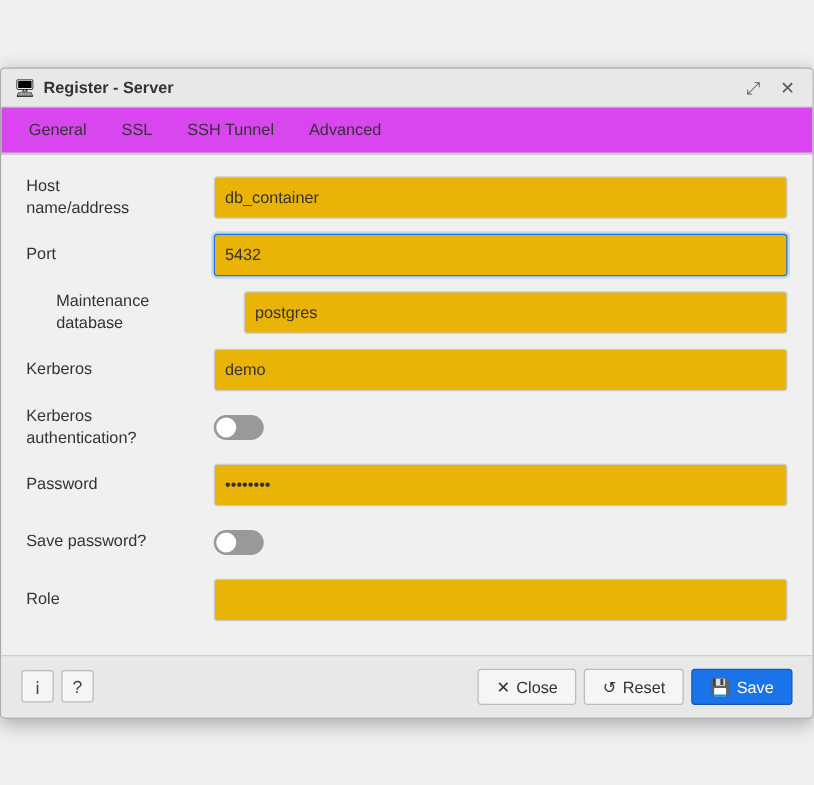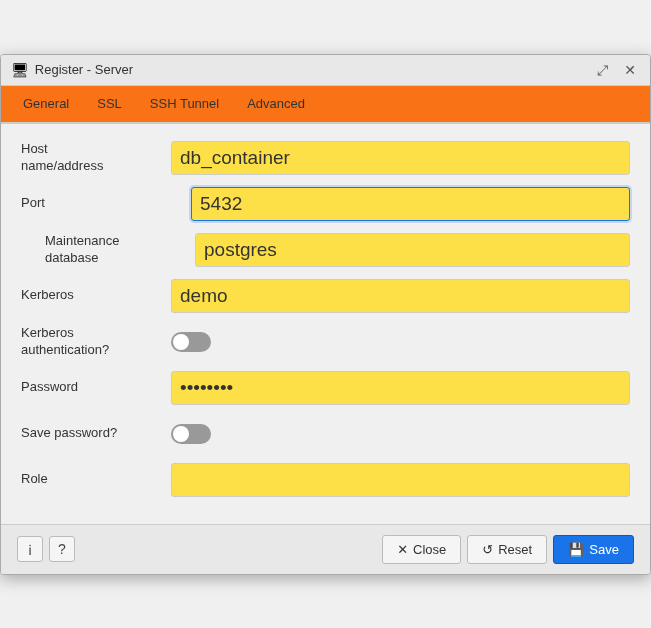--- a/index.html
+++ b/index.html
@@ -31,40 +31,40 @@
     .title-bar-left {
       display: flex;
       align-items: center;
       gap: 6px;
     }
     .title-icon {
       font-size: 14px;
     }
     .title-text {
       font-size: 13px;
-      font-weight: 400;
+      font-weight: 700;
       color: #333;
     }
     .title-bar-right {
       display: flex;
       align-items: center;
       gap: 8px;
     }
     .title-btn {
       background: none;
       border: none;
       cursor: pointer;
       color: #555;
       font-size: 14px;
       padding: 2px 4px;
       line-height: 1;
     }
     .tabs {
       display: flex;
-      background: #f97316;
+      background: #d946ef;
       border-bottom: 2px solid #ccc;
       padding: 0 8px;
     }
     .tab {
       padding: 10px 14px;
       cursor: pointer;
       font-size: 13px;
       color: #333;
       border-bottom: 3px solid transparent;
       margin-bottom: -2px;
@@ -91,30 +91,29 @@
       color: #333;
       font-size: 13px;
       line-height: 1.3;
       padding-right: 10px;
     }
     .form-control {
       flex: 1;
       height: 34px;
       border: 1px solid #ccc;
       border-radius: 3px;
-      background: #fde047;
+      background: #eab308;
       padding: 4px 8px;
-      font-size: 19px;
+      font-size: 13px;
       color: #333;
       outline: none;
     }
     .form-control.focused {
       border-color: #1a73e8;
       box-shadow: 0 0 0 2px rgba(26,115,232,0.2);
-      margin-left: 20px;
     }
     .toggle {
       position: relative;
       width: 40px;
       height: 20px;
       flex-shrink: 0;
     }
     .toggle input {
       opacity: 0;
       width: 0;

